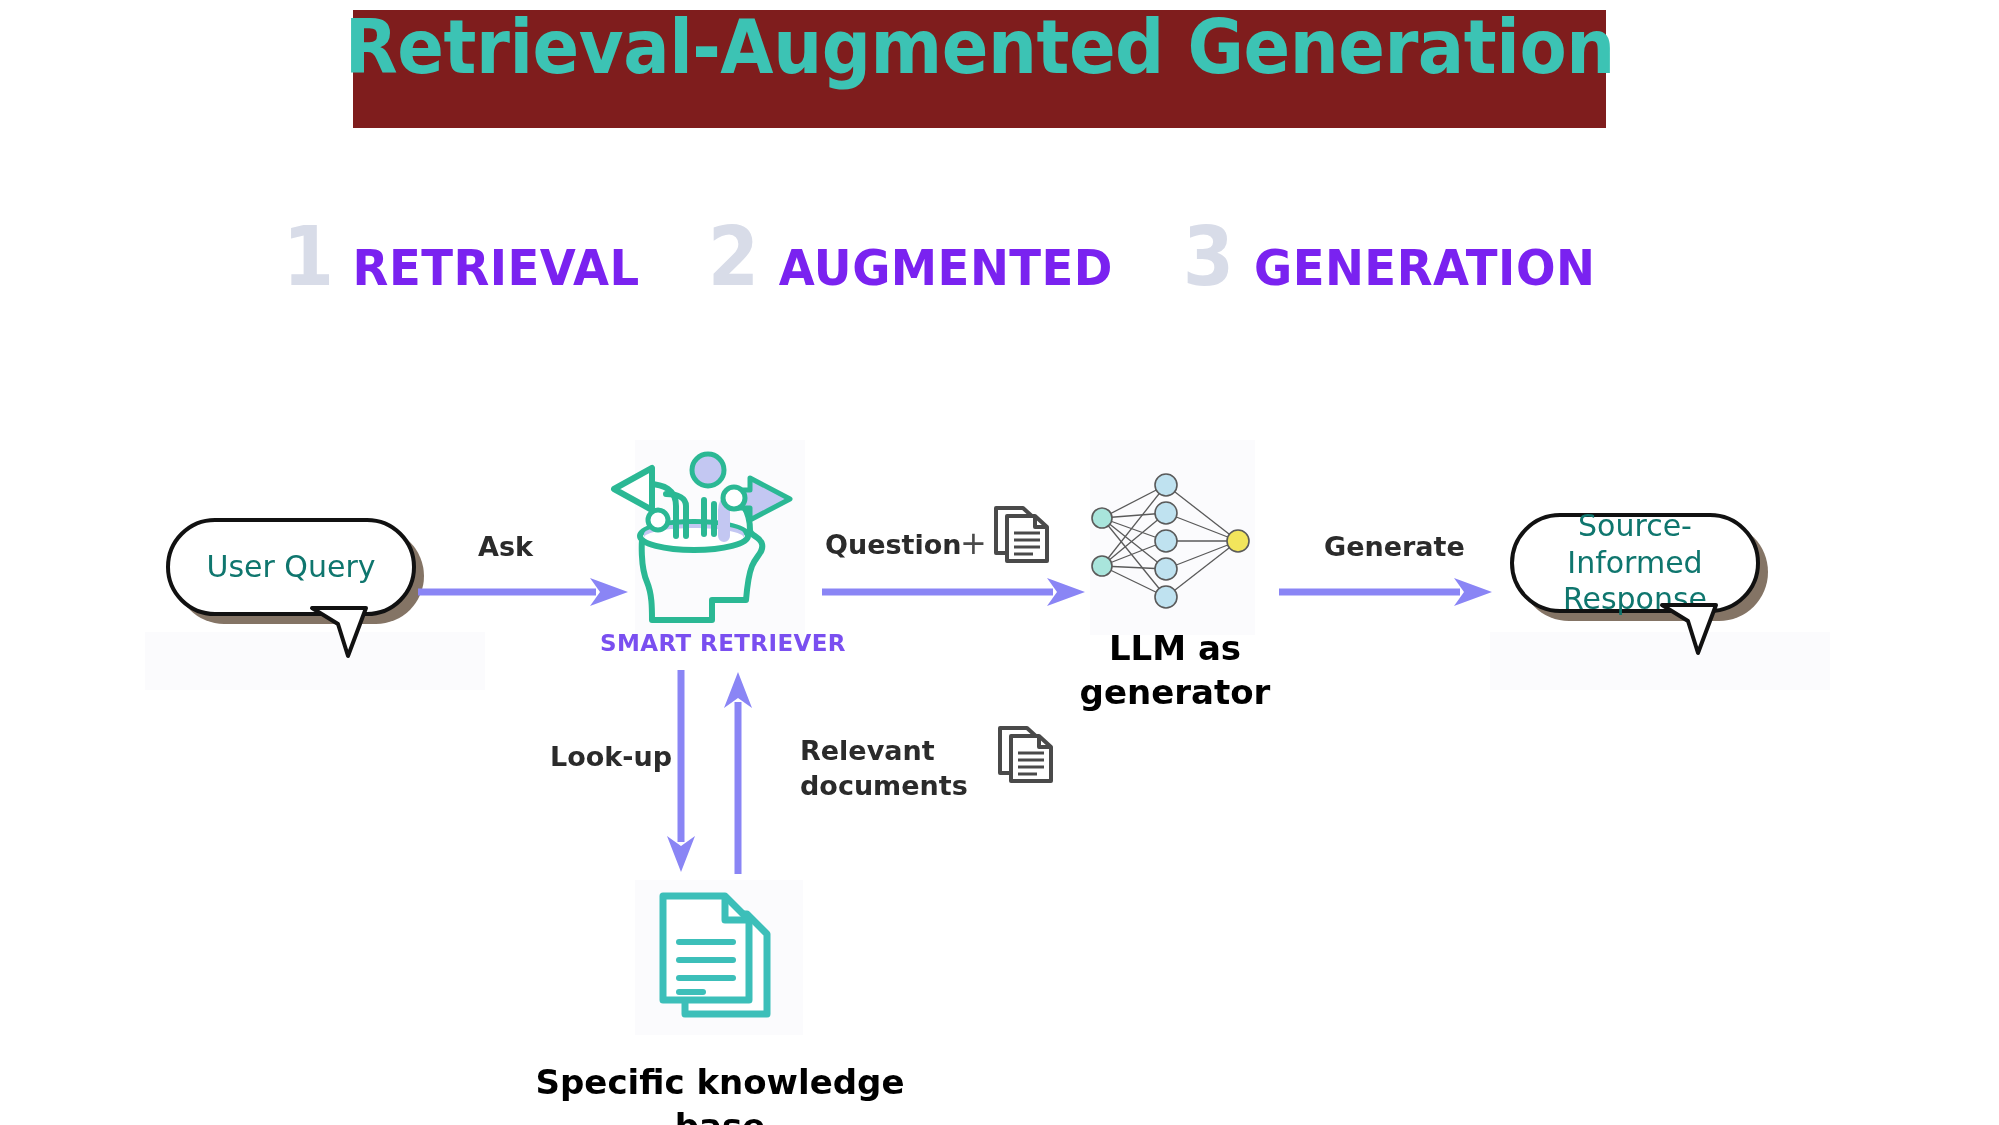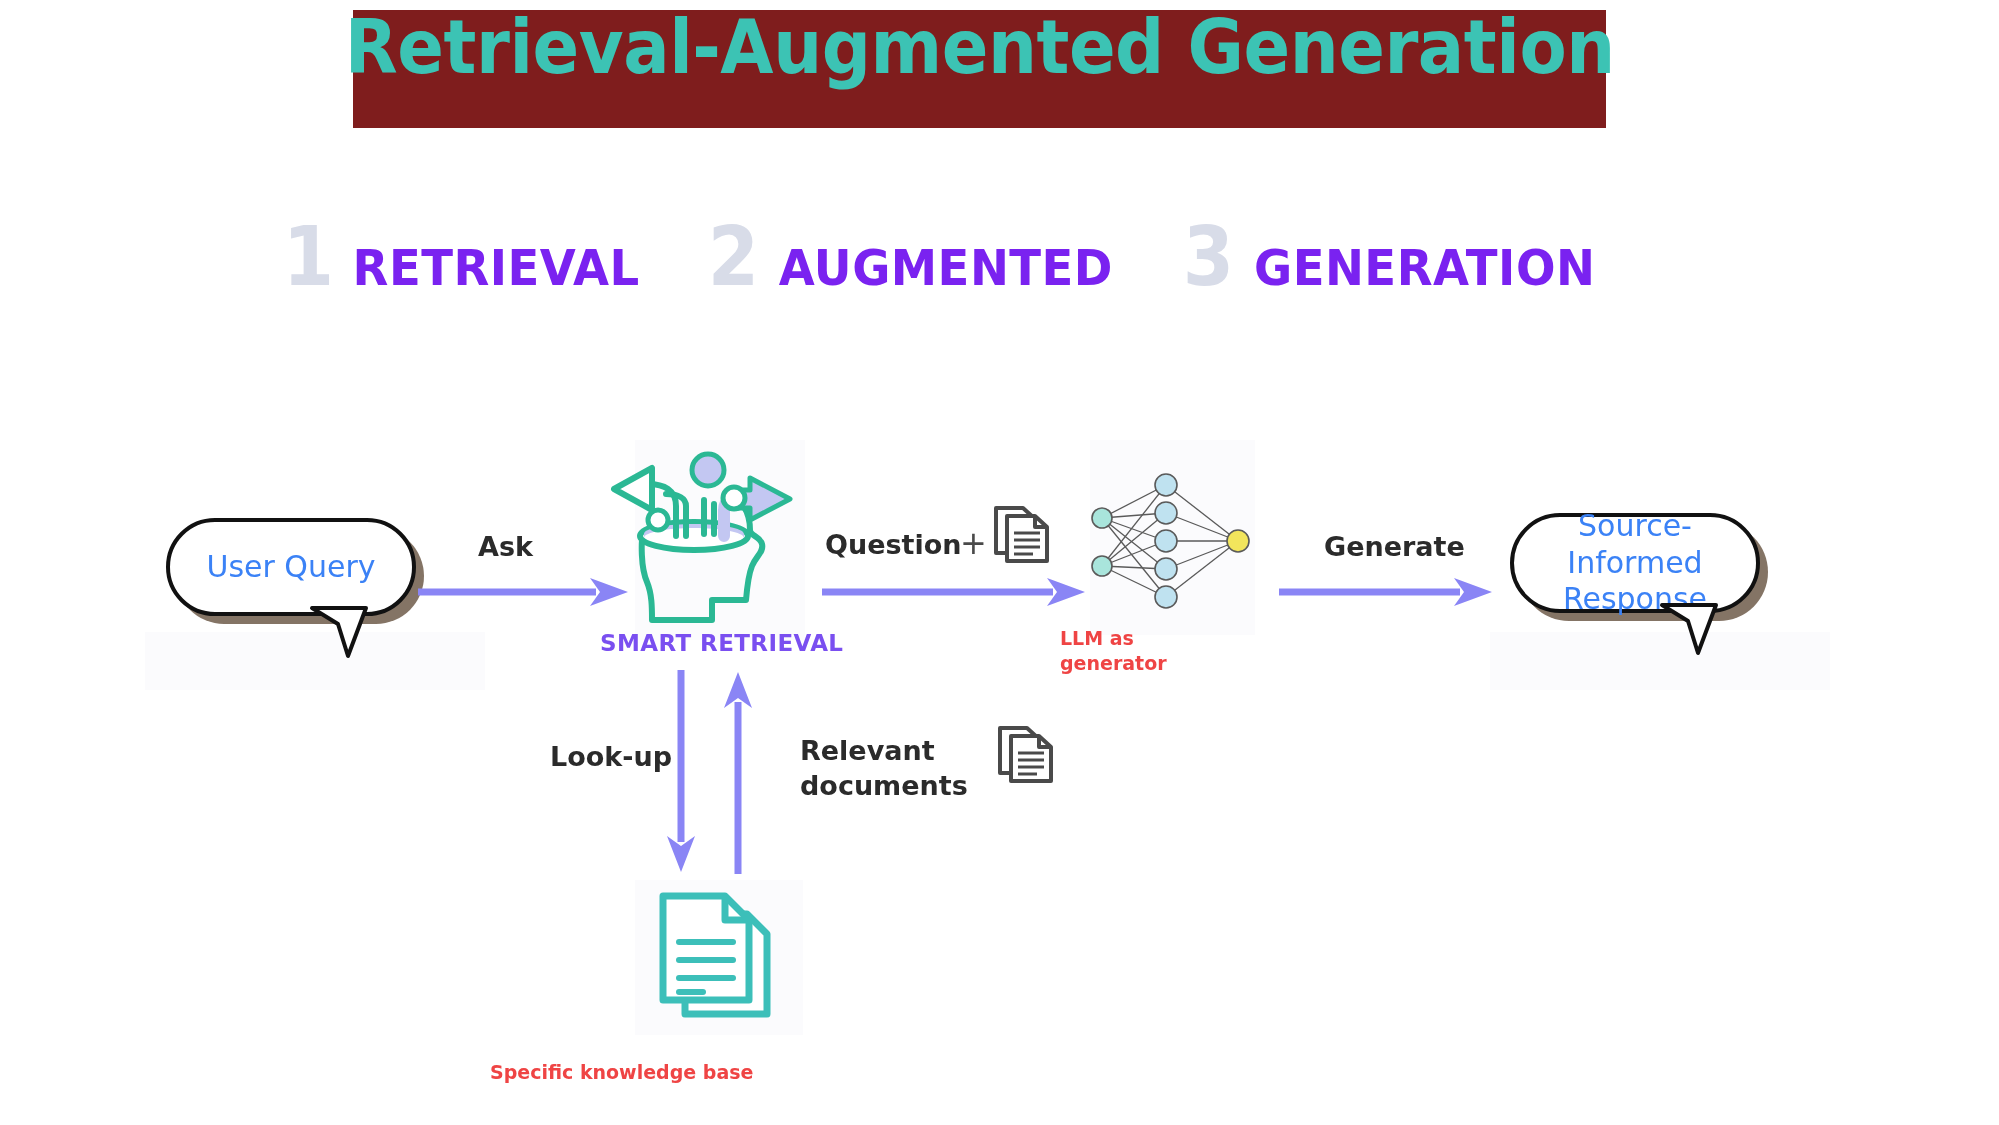--- a/index.html
+++ b/index.html
@@ -84,41 +84,42 @@
     border-radius: 56px;
     display: flex;
     align-items: center;
     justify-content: center;
     text-align: center;
     box-shadow: 9px 9px 0 -1px rgba(110,92,74,0.85);
   }
   .bubble-text {
     font-family: "DejaVu Sans", sans-serif;
     font-size: 30px;
-    color: #3b82f6;
+    color: #0f766e;
     line-height: 1.22;
     padding: 0 14px;
   }
 
   
   .flow-label {
     position: absolute;
     font-family: "DejaVu Sans", sans-serif;
     font-size: 27px;
     font-weight: bold;
     color: #2b2b2b;
     white-space: nowrap;
     line-height: 1.3;
   }
   .caption {
     position: absolute;
     font-family: "DejaVu Sans", sans-serif;
-    font-size: 19px;
-    font-weight: bold;
-    color: #ef4444;
+    font-size: 34px;
+    font-weight: bold;
+    color: #000000;
+    text-align: center;
     line-height: 1.3;
   }
   #retriever-caption {
     position: absolute;
     font-family: "DejaVu Sans", sans-serif;
     font-size: 23px;
     font-weight: bold;
     color: #7a4ff0;
     letter-spacing: 0.4px;
     text-align: center;
@@ -192,21 +193,21 @@
   <path d="M102,86 L102,56" fill="none" stroke="#2bb894" stroke-width="6" stroke-linecap="round"></path>
 
   <path d="M112,88 L112,62 C112,52 122,48 134,48 L146,48" fill="none" stroke="#c3c7f2" stroke-width="12" stroke-linecap="round"></path>
   <path d="M114,88 L114,62 C114,54 122,50 134,50 L146,50" fill="none" stroke="#2bb894" stroke-width="0"></path>
   <path d="M138,30 L178,51 L138,72 L138,60 L126,60 L126,42 L138,42 Z" fill="#c3c7f2" stroke="#2bb894" stroke-width="5" stroke-linejoin="round"></path>
 
   <circle cx="96" cy="22" r="16" fill="#c3c7f2" stroke="#2bb894" stroke-width="5"></circle>
   <circle cx="122" cy="50" r="11" fill="#ffffff" stroke="#2bb894" stroke-width="5"></circle>
   <circle cx="46" cy="72" r="10" fill="#ffffff" stroke="#2bb894" stroke-width="5"></circle>
 </svg>
-<div id="retriever-caption" style="left:600px; top:630px; width:220px;">SMART RETRIEVAL</div>
+<div id="retriever-caption" style="left:600px; top:630px; width:220px;">SMART RETRIEVER</div>
 
 <div class="flow-label" style="left:825px; top:527px;">Question</div>
 <div class="flow-label" style="left:960px; top:523px; font-size:32px; font-weight:normal; color:#4a4a4a;">+</div>
 <svg class="abs" style="left:993px; top:503px;" width="58" height="62" viewBox="0 0 58 62">
   <path d="M3,5 L30,5 L41,15 L41,50 L3,50 Z" fill="#ffffff" stroke="#4a4a4a" stroke-width="4" stroke-linejoin="round"></path>
   <path d="M14,13 L42,13 L54,24 L54,58 L14,58 Z" fill="#ffffff" stroke="#4a4a4a" stroke-width="4" stroke-linejoin="round"></path>
   <path d="M42,13 L42,24 L54,24" fill="none" stroke="#4a4a4a" stroke-width="4" stroke-linejoin="round"></path>
   <g stroke="#4a4a4a" stroke-width="3">
     <line x1="21" y1="30" x2="47" y2="30"></line>
     <line x1="21" y1="37" x2="47" y2="37"></line>

